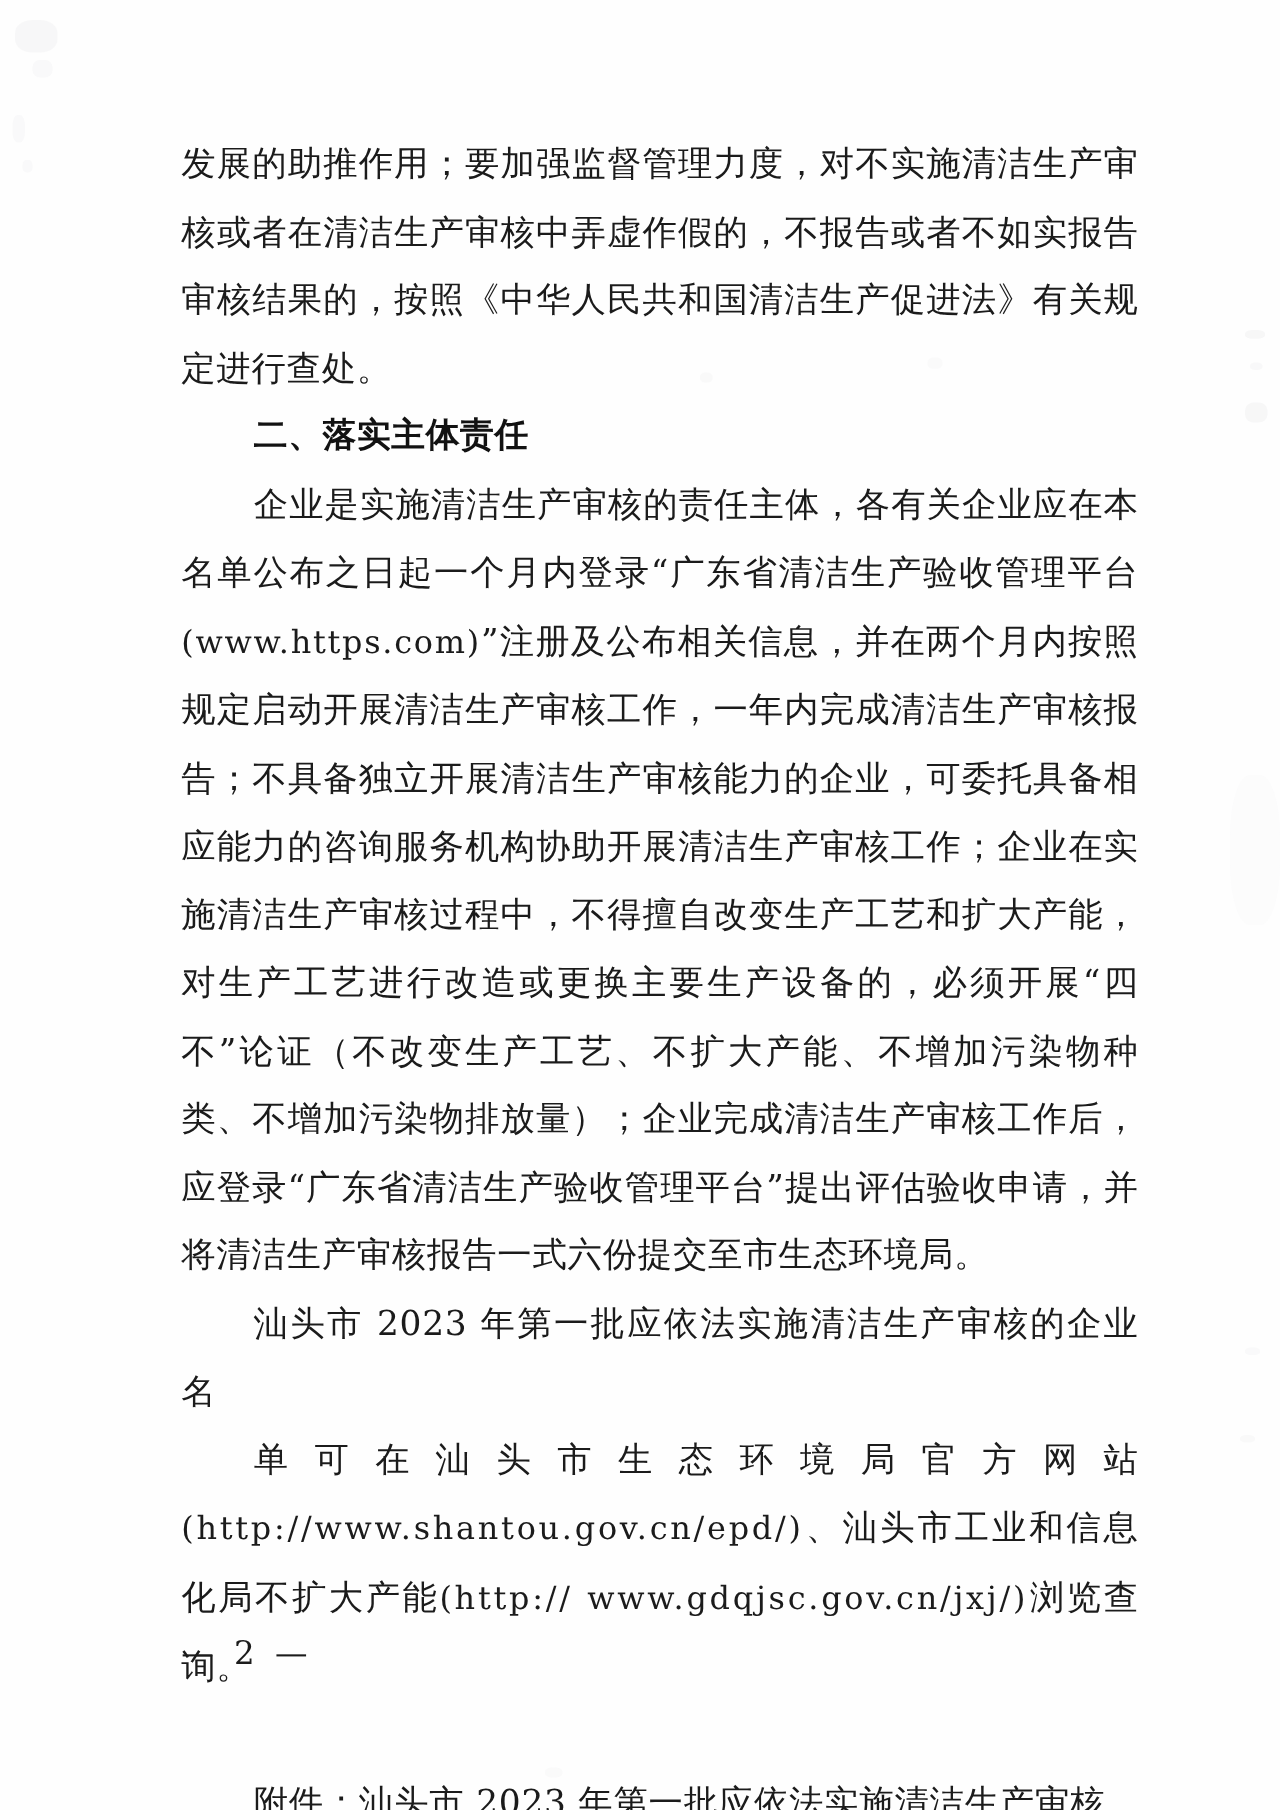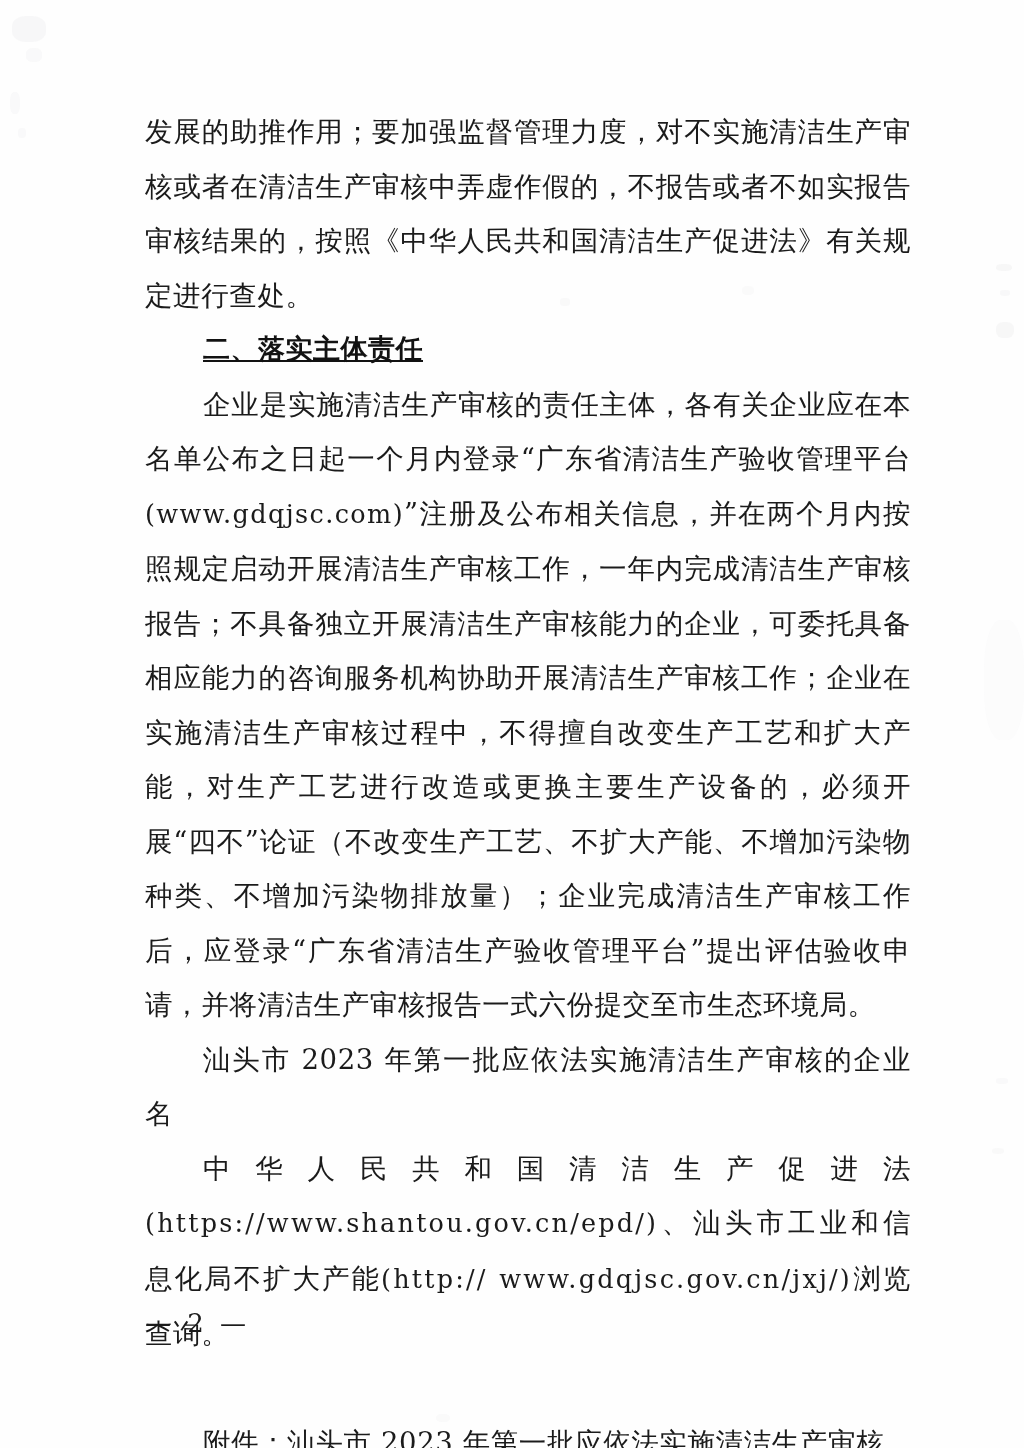--- a/index.html
+++ b/index.html
@@ -60,21 +60,20 @@
   
   .heading {
     margin: 0;
     font-size: 27px;
     line-height: 54.5px;
     font-family: "DejaVu Sans", "Liberation Sans", sans-serif;
     font-weight: 700;
     letter-spacing: 0.5px;
     text-indent: 58px;
     color: #121212;
-    text-decoration: underline;
   }
 
   
   .latin {
     font-family: "DejaVu Serif", "Liberation Serif", serif;
     letter-spacing: 1.4px;
     font-size: 25.5px;
   }
   .latin-wide {
     font-family: "DejaVu Serif", "Liberation Serif", serif;
@@ -134,27 +133,27 @@
     <span class="speck" style="left:436px; top:1414px;width:14px; height:8px;  opacity:.24;"></span>
   </div>
 
   <div class="text-body">
 
     <p class="para cont">发展的助推作用；要加强监督管理力度，对不实施清洁生产审核或者在清洁生产审核中弄虚作假的，不报告或者不如实报告审核结果的，按照《中华人民共和国清洁生产促进法》有关规定进行查处。</p>
 
     <h2 class="heading">二、落实主体责任</h2>
 
     <p class="para indent-2">
-      <span>企业是实施清洁生产审核的责任主体，各有关企业应在本名单公布之日起一个月内登录“广东省清洁生产验收管理平台</span><span class="latin">(www.gdqjsc.com)</span><span>”注册及公布相关信息，并在两个月内按照规定启动开展清洁生产审核工作，一年内完成清洁生产审核报告；不具备独立开展清洁生产审核能力的企业，可委托具备相应能力的咨询服务机构协助开展清洁生产审核工作；企业在实施清洁生产审核过程中，不得擅自改变生产工艺和扩大产能，对生产工艺进行改造或更换主要生产设备的，必须开展“四不”论证（不改变生产工艺、不扩大产能、不增加污染物种类、不增加污染物排放量）；企业完成清洁生产审核工作后，应登录“广东省清洁生产验收管理平台”提出评估验收申请，并将清洁生产审核报告一式六份提交至市生态环境局。</span>
+      <span>企业是实施清洁生产审核的责任主体，各有关企业应在本名单公布之日起一个月内登录“广东省清洁生产验收管理平台</span><span class="latin">(www.https.com)</span><span>”注册及公布相关信息，并在两个月内按照规定启动开展清洁生产审核工作，一年内完成清洁生产审核报告；不具备独立开展清洁生产审核能力的企业，可委托具备相应能力的咨询服务机构协助开展清洁生产审核工作；企业在实施清洁生产审核过程中，不得擅自改变生产工艺和扩大产能，对生产工艺进行改造或更换主要生产设备的，必须开展“四不”论证（不改变生产工艺、不扩大产能、不增加污染物种类、不增加污染物排放量）；企业完成清洁生产审核工作后，应登录“广东省清洁生产验收管理平台”提出评估验收申请，并将清洁生产审核报告一式六份提交至市生态环境局。</span>
     </p>
 
     <p class="para indent-2">
       <span>汕头市 2023 年第一批应依法实施清洁生产审核的企业名</span>
-      <span class="stretch-line">中华人民共和国清洁生产促进法</span>
-      <span class="latin-wide">(https://www.shantou.gov.cn/epd/)</span><span>、汕头市工业和信息化局</span><span>不扩大产能</span><span class="latin-wide">(http:// www.gdqjsc.gov.cn/jxj/)</span><span>浏览查询。</span>
+      <span class="stretch-line">单可在汕头市生态环境局官方网站</span>
+      <span class="latin-wide">(http://www.shantou.gov.cn/epd/)</span><span>、汕头市工业和信息化局</span><span>不扩大产能</span><span class="latin-wide">(http:// www.gdqjsc.gov.cn/jxj/)</span><span>浏览查询。</span>
     </p>
 
     <div class="blank-line"></div>
 
     <p class="attachment">附件：汕头市 2023 年第一批应依法实施清洁生产审核的</p>
 
   </div>
 
   <div class="page-footer">— 2 —</div>
 

